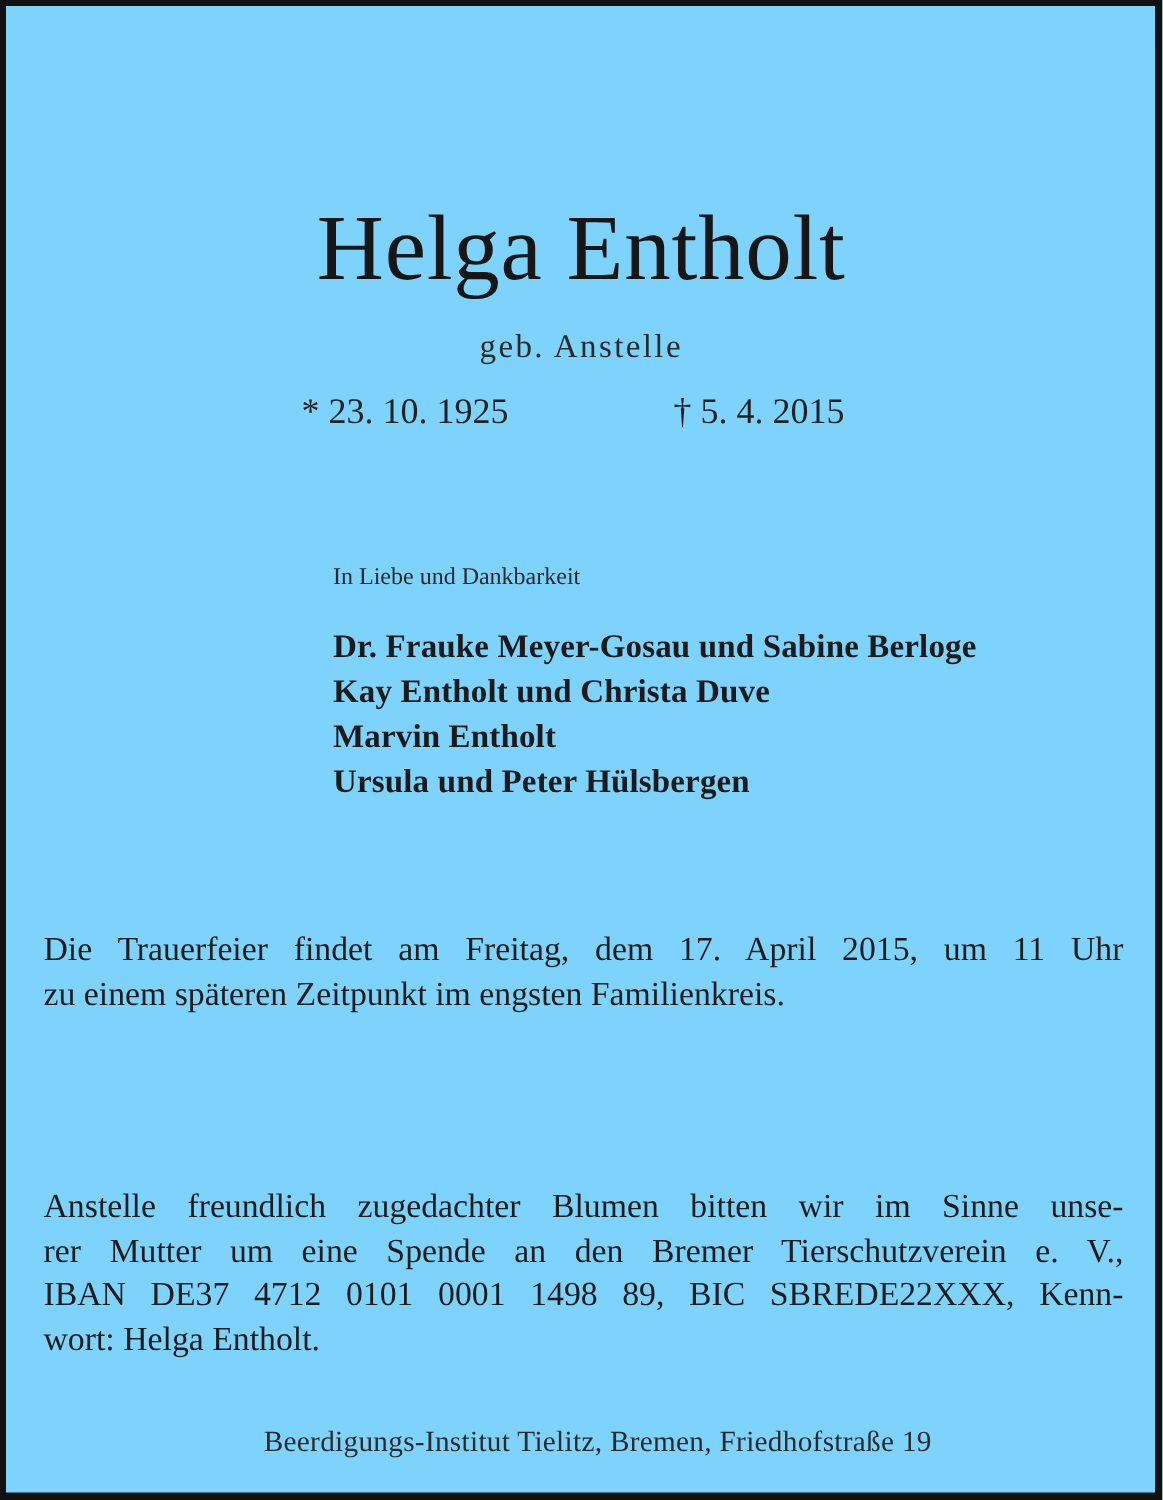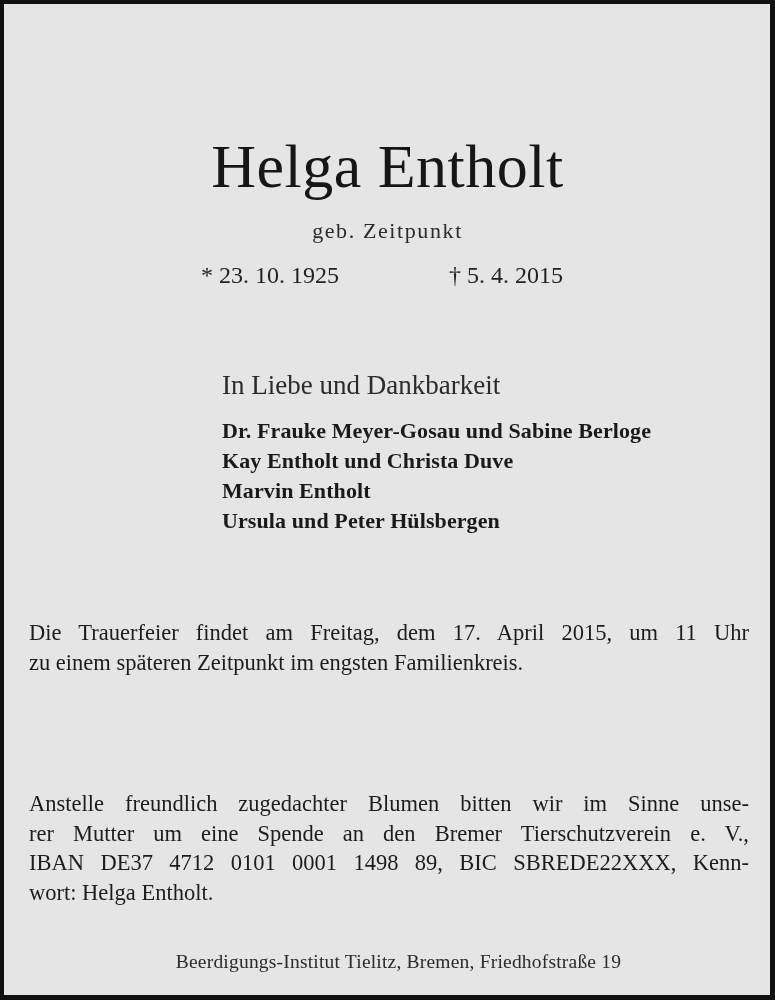--- a/index.html
+++ b/index.html
@@ -13,21 +13,21 @@
       overflow: hidden;
     }
     .notice {
       position: relative;
       box-sizing: border-box;
       width: 775px;
       height: 1000px;
       border: 4px solid #111111;
       border-right-width: 5px;
       border-bottom-width: 5px;
-      background: #e5e5e5;
+      background: #7dd3fc;
       color: #1a1a1a;
       font-family: "Liberation Serif", "DejaVu Serif", serif;
     }
     .abs {
       position: absolute;
       white-space: nowrap;
     }
     .title {
       left: 0;
       width: 767px;
@@ -58,21 +58,21 @@
     .death {
       left: 445px;
       top: 255px;
       font-size: 24px;
       line-height: 32px;
       color: #222222;
     }
     .intro {
       left: 218px;
       top: 366px;
-      font-size: 27px;
+      font-size: 16px;
       line-height: 30px;
       color: #2a2a2a;
     }
     .mourners {
       position: absolute;
       left: 218px;
       top: 412px;
       margin: 0;
       padding: 0;
       list-style: none;
@@ -118,21 +118,21 @@
       padding-left: 11px;
     }
   </style>
 </head>
 <body>
 
 <div class="notice">
 
   <div class="abs title">Helga Entholt</div>
 
-  <div class="abs maiden">geb. Zeitpunkt</div>
+  <div class="abs maiden">geb. Anstelle</div>
 
   <div class="abs birth">* 23. 10. 1925</div>
   <div class="abs death">† 5. 4. 2015</div>
 
   <div class="abs intro">In Liebe und Dankbarkeit</div>
 
   <ul class="mourners">
     <li>Dr. Frauke Meyer-Gosau und Sabine Berloge</li>
     <li>Kay Entholt und Christa Duve</li>
     <li>Marvin Entholt</li>

